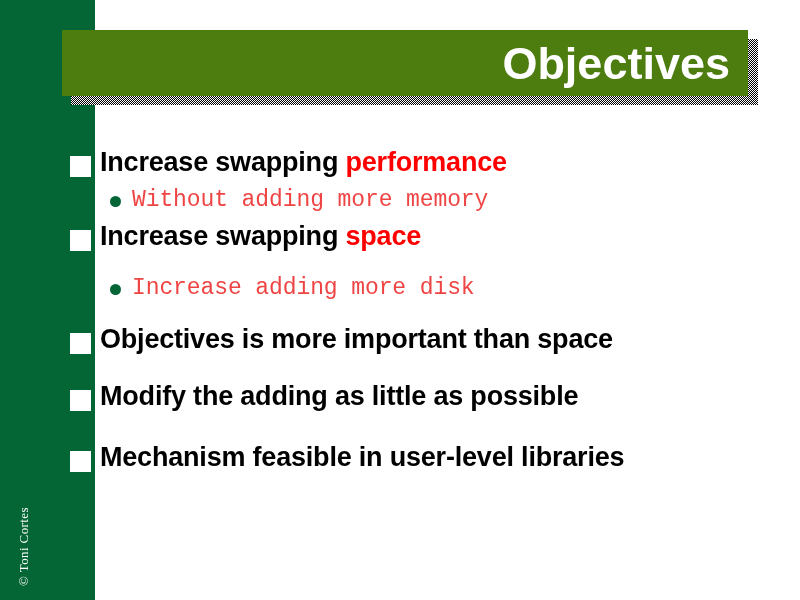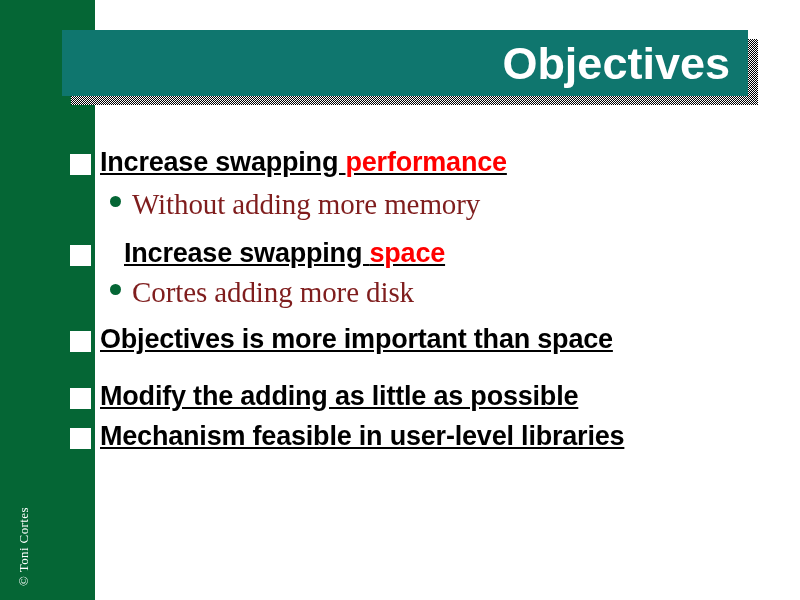--- a/index.html
+++ b/index.html
@@ -64,21 +64,21 @@
       repeating-conic-gradient(#000000 0% 25%, #ffffff 0% 50%);
     background-size: 2px 2px;
     background-position: 0 0;
   }
   #title-banner {
     position: absolute;
     left: 62px;
     top: 30px;
     width: 686px;
     height: 66px;
-    background: #0f766e;
+    background: #4d7c0f;
   }
   #title-text {
     position: absolute;
     right: 18px;
     top: 50%;
     transform: translateY(-50%);
     color: #ffffff;
     font-family: "Liberation Sans", sans-serif;
     font-size: 45px;
     font-weight: bold;
@@ -93,23 +93,22 @@
     left: 0;
     top: 0;
     width: 800px;
     height: 600px;
   }
 
   .bullet-l1 {
     position: absolute;
     left: 70px;
     display: flex;
-    align-items: flex-start;
-    white-space: nowrap;
-    text-decoration: underline;
+    align-items: center;
+    white-space: nowrap;
   }
   .marker-square {
     width: 21px;
     height: 21px;
     background: #ffffff;
     flex: 0 0 auto;
     margin-top: 7px;
     margin-right: 9px;
   }
   .bullet-l1 .text {
@@ -134,24 +133,24 @@
   .marker-dot {
     width: 11px;
     height: 11px;
     border-radius: 50%;
     background: #056635;
     flex: 0 0 auto;
     margin-top: 9px;
     margin-right: 11px;
   }
   .bullet-l2 .text {
-    font-family: Liberation Serif, serif;
-    font-size: 29px;
+    font-family: Liberation Mono, monospace;
+    font-size: 23px;
     font-weight: normal;
-    color: #7f1d1d;
+    color: #ef4444;
     line-height: 1.18;
     letter-spacing: -0.1px;
   }
 </style>
 </head>
 <body>
 
 <div id="slide">
 
   <div id="sidebar"></div>
@@ -167,41 +166,41 @@
     <div class="bullet-l1" style="top:147px;">
       <span class="marker-square"></span>
       <span class="text"><span>Increase swapping </span><span class="hl-red">performance</span></span>
     </div>
 
     <div class="bullet-l2" style="top:187px;">
       <span class="marker-dot"></span>
       <span class="text"><span>Without adding more memory</span></span>
     </div>
 
-    <div class="bullet-l1" style="top:238px;gap:24px;">
+    <div class="bullet-l1" style="top:221px;">
       <span class="marker-square"></span>
       <span class="text"><span>Increase swapping </span><span class="hl-red">space</span></span>
     </div>
 
     <div class="bullet-l2" style="top:275px;">
       <span class="marker-dot"></span>
-      <span class="text"><span>Cortes adding more disk</span></span>
+      <span class="text"><span>Increase adding more disk</span></span>
     </div>
 
     <div class="bullet-l1" style="top:324px;">
       <span class="marker-square"></span>
       <span class="text"><span>Objectives is more important than space</span></span>
     </div>
 
     <div class="bullet-l1" style="top:381px;">
       <span class="marker-square"></span>
       <span class="text"><span>Modify the adding as little as possible</span></span>
     </div>
 
-    <div class="bullet-l1" style="top:421px;">
+    <div class="bullet-l1" style="top:442px;">
       <span class="marker-square"></span>
       <span class="text"><span>Mechanism feasible in user-level libraries</span></span>
     </div>
 
   </div>
 
   <div id="copyright">
     <div class="rot">© Toni Cortes</div>
   </div>
 

